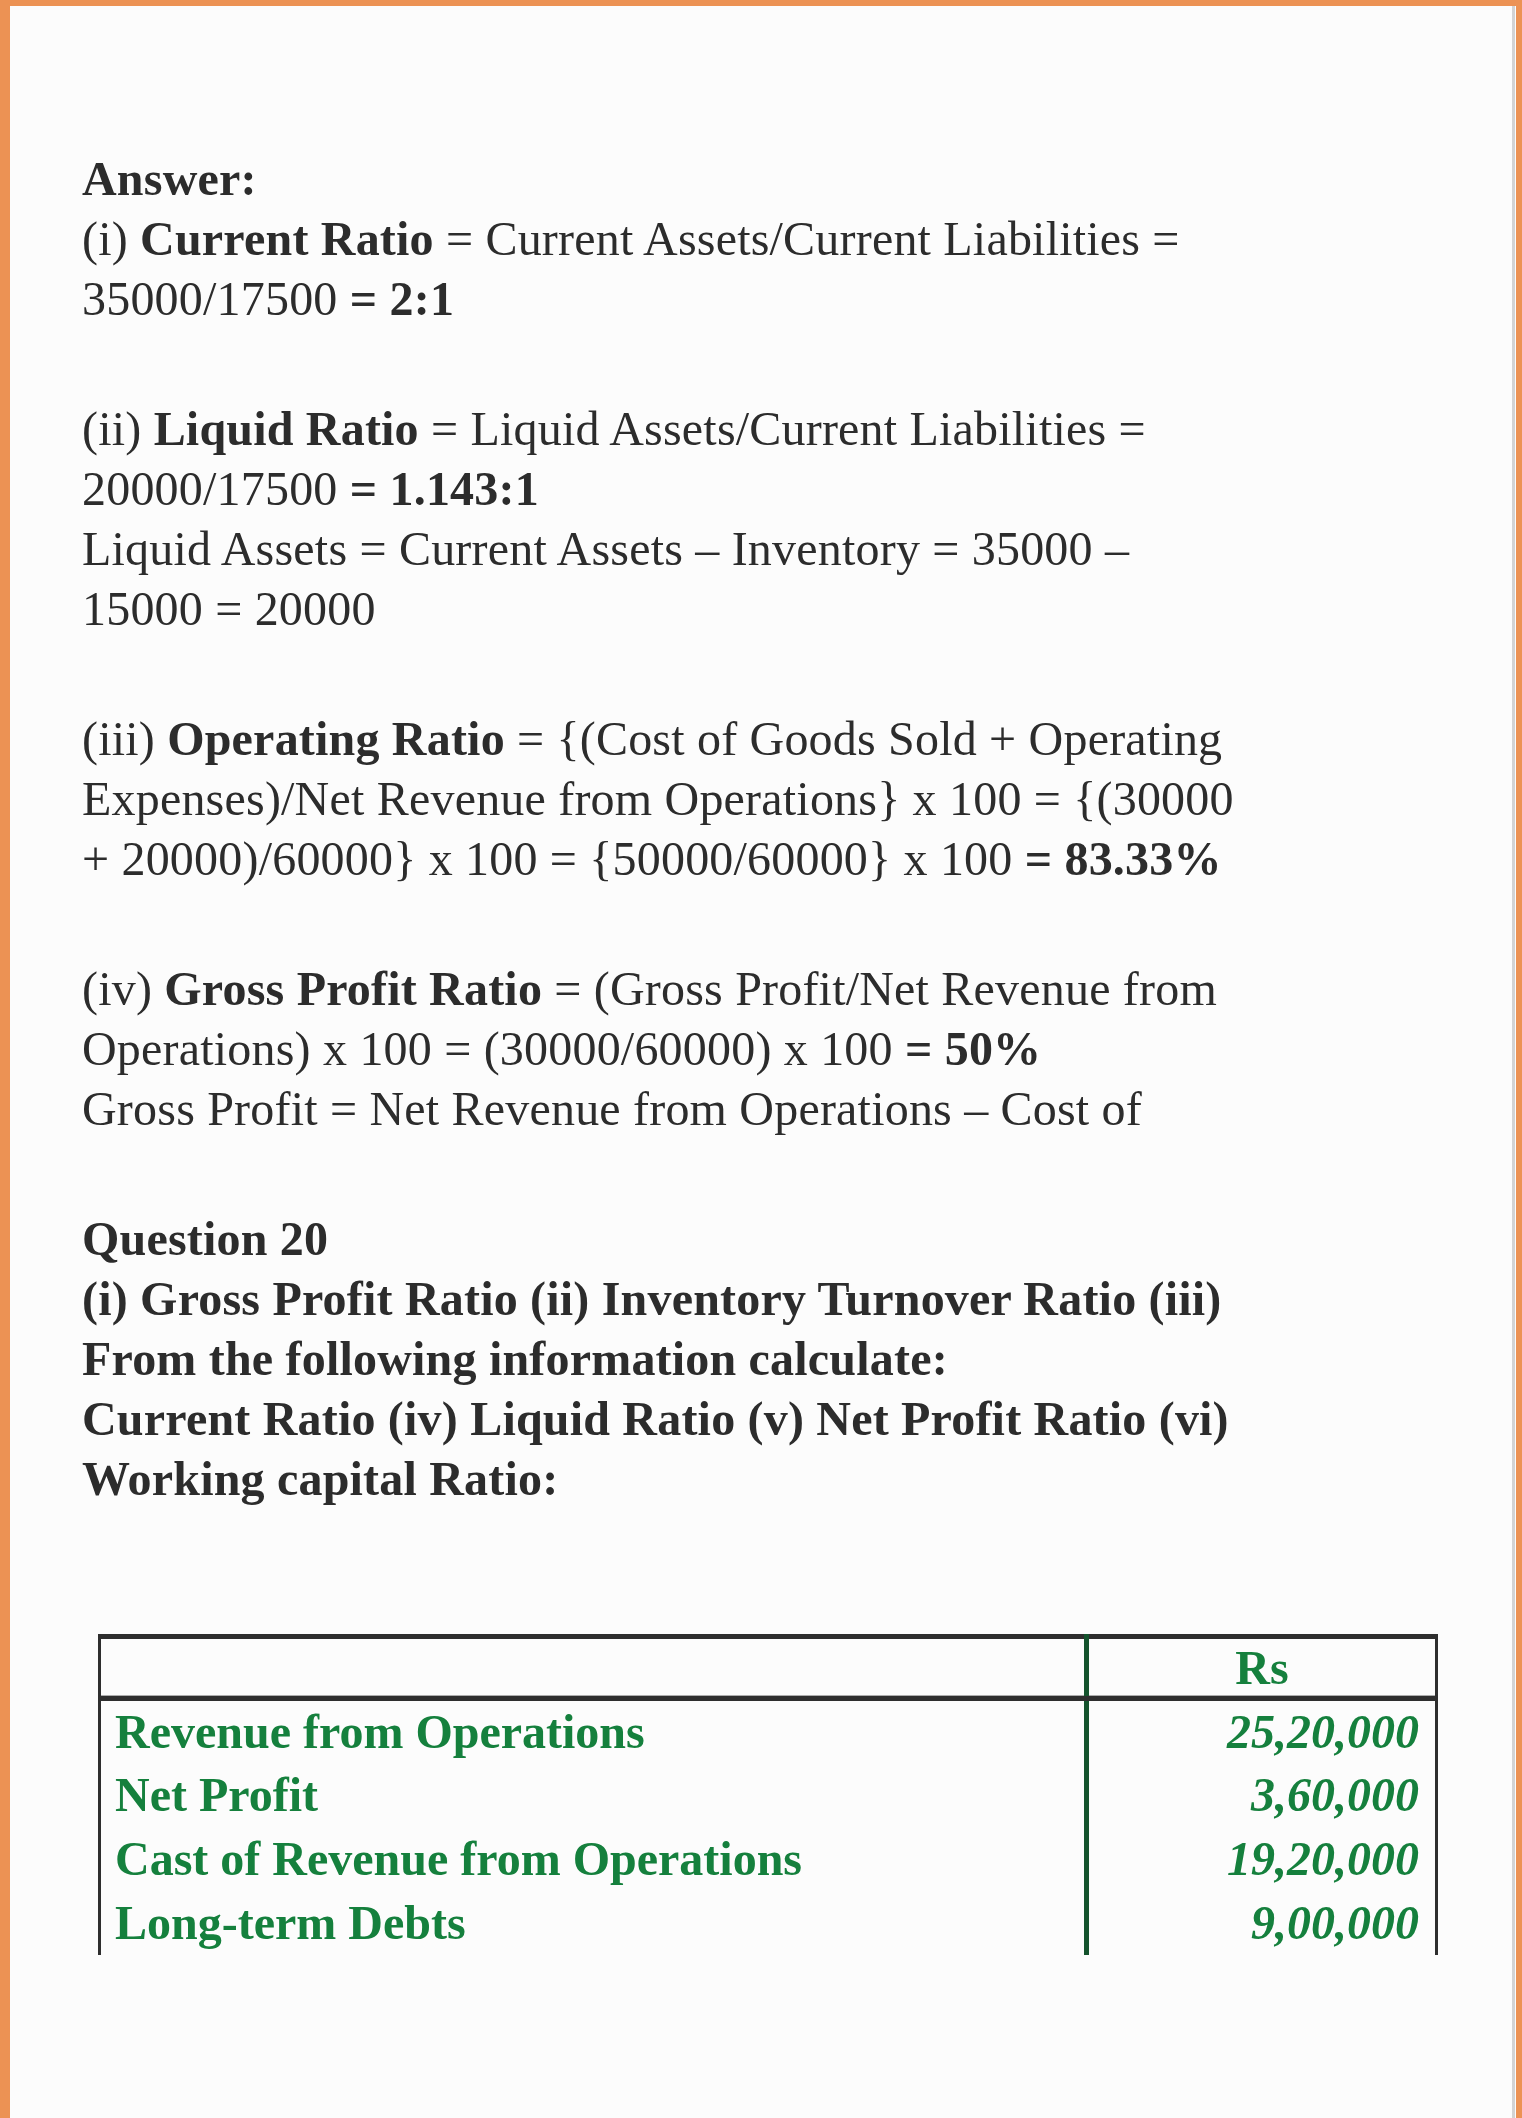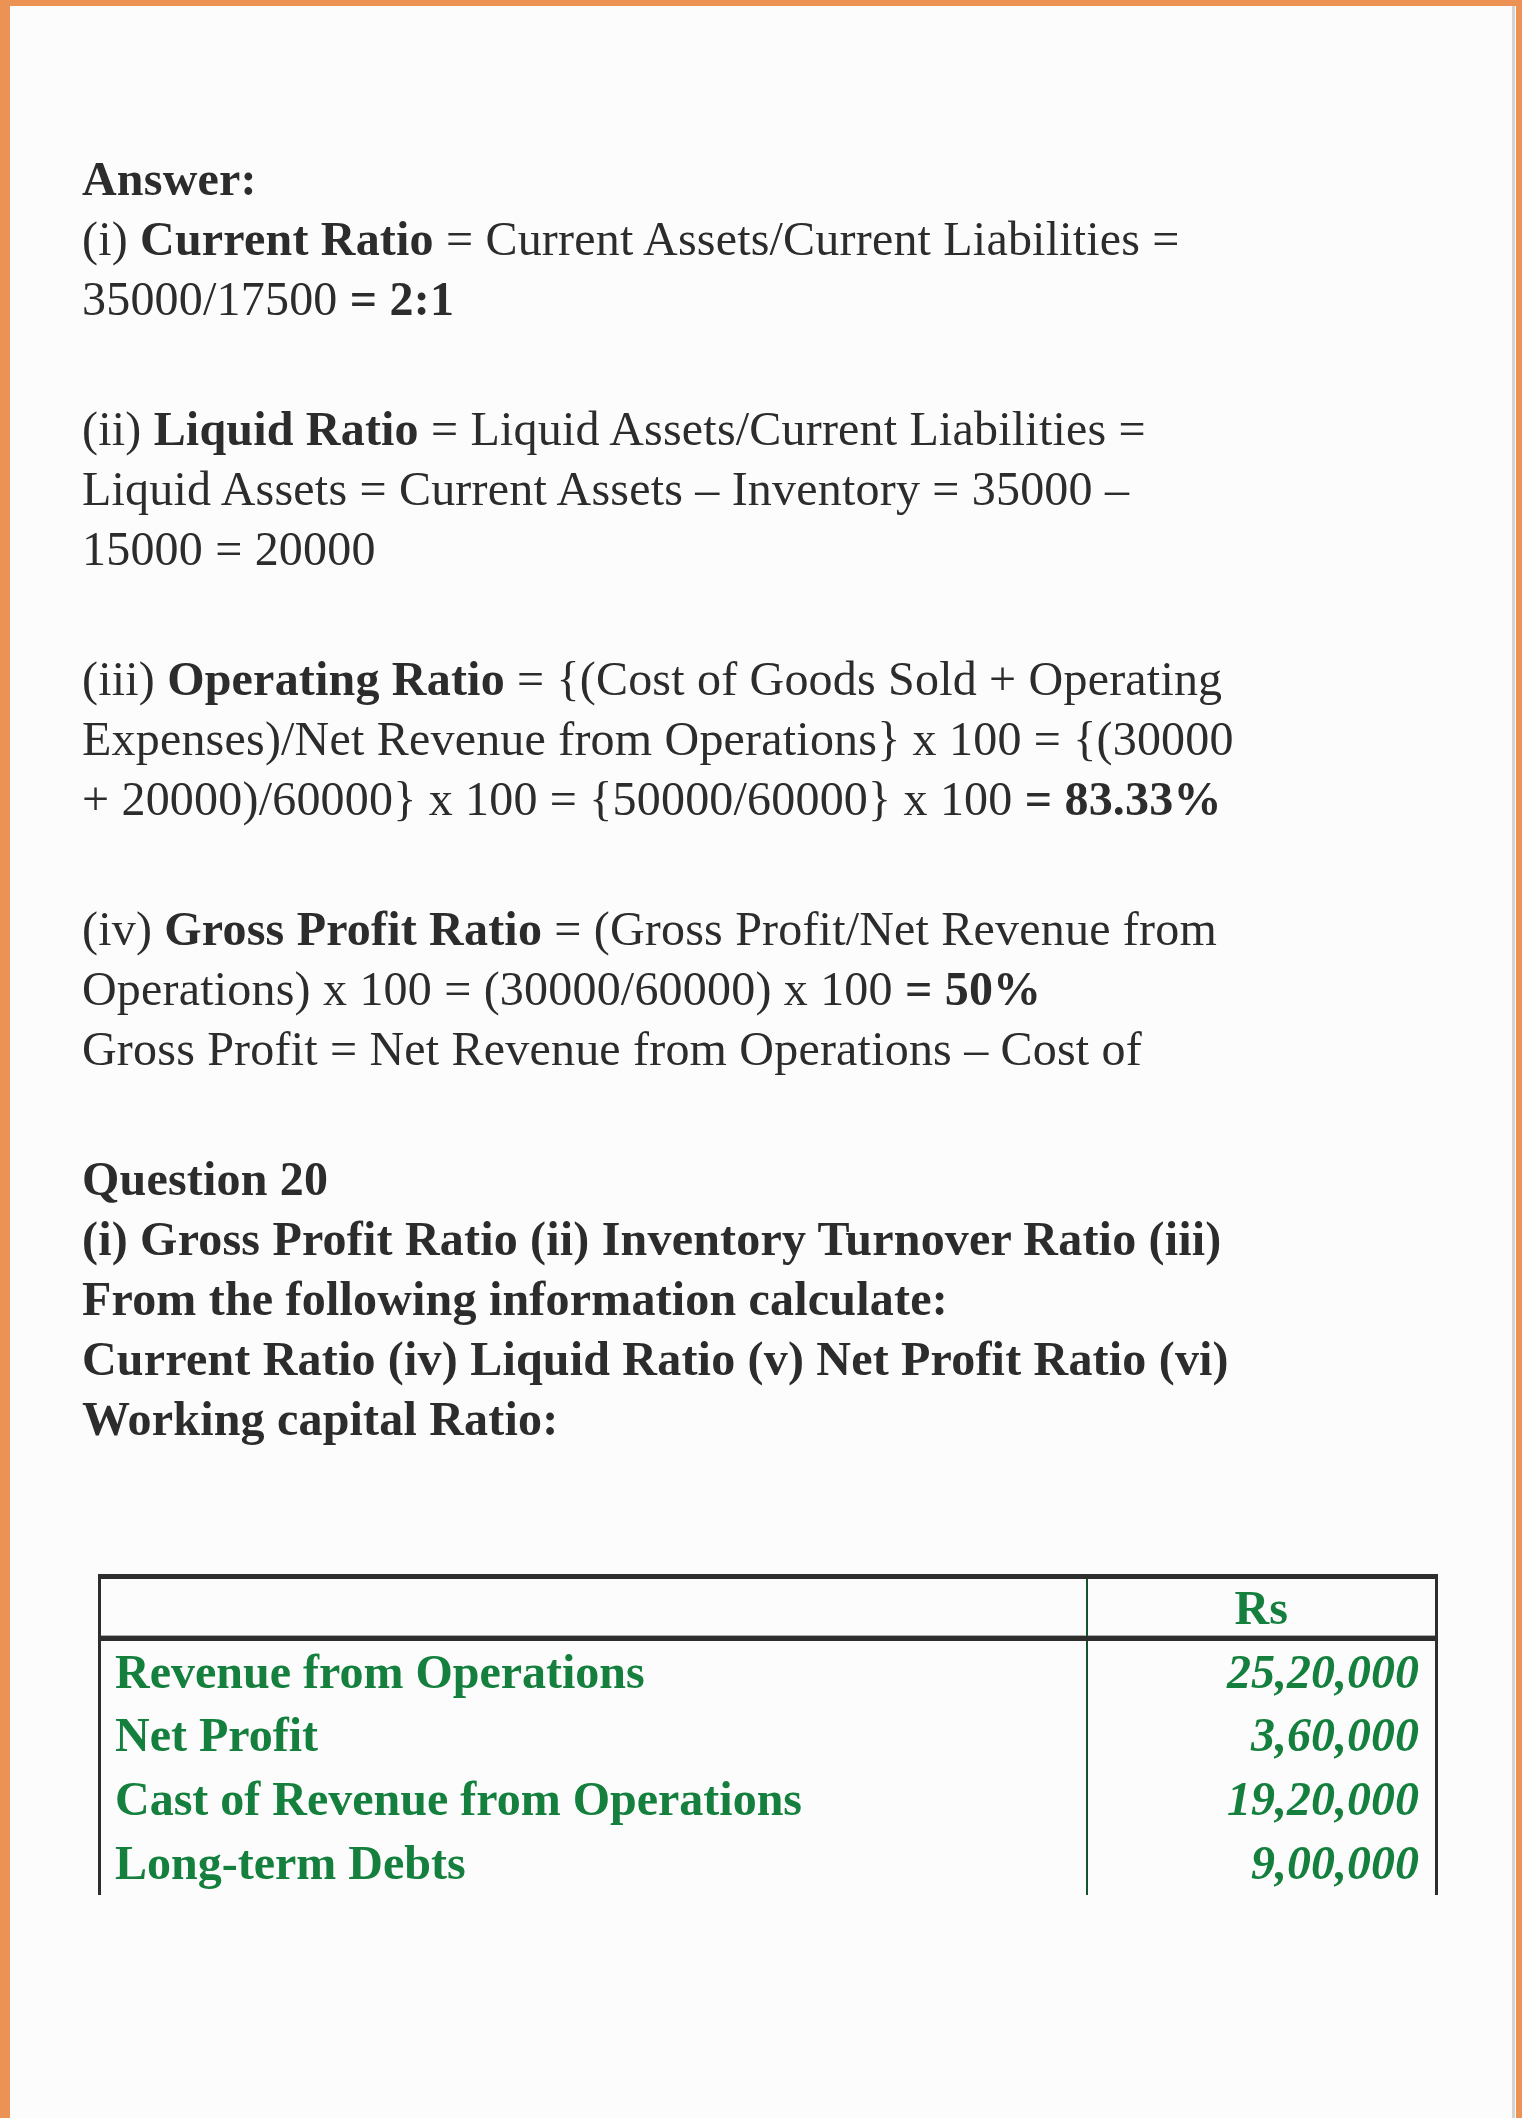--- a/index.html
+++ b/index.html
@@ -69,21 +69,21 @@
     height: 64px;
     vertical-align: middle;
     overflow: hidden;
   }
   .doc-table thead th {
     height: 62px;
     border-bottom: 5px solid #2e2e2e;
     box-shadow: inset 0 -10px 0 -9px #adadad;
   }
   .doc-table th:first-child, .doc-table td:first-child {
-    border-right: 2px solid #14532d;
+    border-right: 5px solid #14532d;
   }
   .doc-table td.label {
     text-align: left;
     padding-left: 14px;
     white-space: nowrap;
   }
   .doc-table th.value-h {
     text-align: center;
   }
   .doc-table td.value {
@@ -100,20 +100,21 @@
   <div class="content">
 
     <div>
         <div class="block">
           <div class="line"><span class="seg bold">Answer:</span></div>
           <div class="line"><span class="seg">(i) </span><span class="seg bold">Current Ratio</span><span class="seg"> = Current Assets/Current Liabilities =</span></div>
           <div class="line"><span class="seg">35000/17500 </span><span class="seg bold">= 2:1</span></div>
         </div>
         <div class="block">
           <div class="line"><span class="seg">(ii) </span><span class="seg bold">Liquid Ratio</span><span class="seg"> = Liquid Assets/Current Liabilities =</span></div>
+          <div class="line"><span class="seg">20000/17500 </span><span class="seg bold">= 1.143:1</span></div>
           <div class="line"><span class="seg">Liquid Assets = Current Assets – Inventory = 35000 –</span></div>
           <div class="line"><span class="seg">15000 = 20000</span></div>
         </div>
         <div class="block">
           <div class="line"><span class="seg">(iii) </span><span class="seg bold">Operating Ratio</span><span class="seg"> = {(Cost of Goods Sold + Operating</span></div>
           <div class="line"><span class="seg">Expenses)/Net Revenue from Operations} x 100 = {(30000</span></div>
           <div class="line"><span class="seg">+ 20000)/60000} x 100 = {50000/60000} x 100 </span><span class="seg bold">= 83.33%</span></div>
         </div>
         <div class="block">
           <div class="line"><span class="seg">(iv) </span><span class="seg bold">Gross Profit Ratio</span><span class="seg"> = (Gross Profit/Net Revenue from</span></div>

